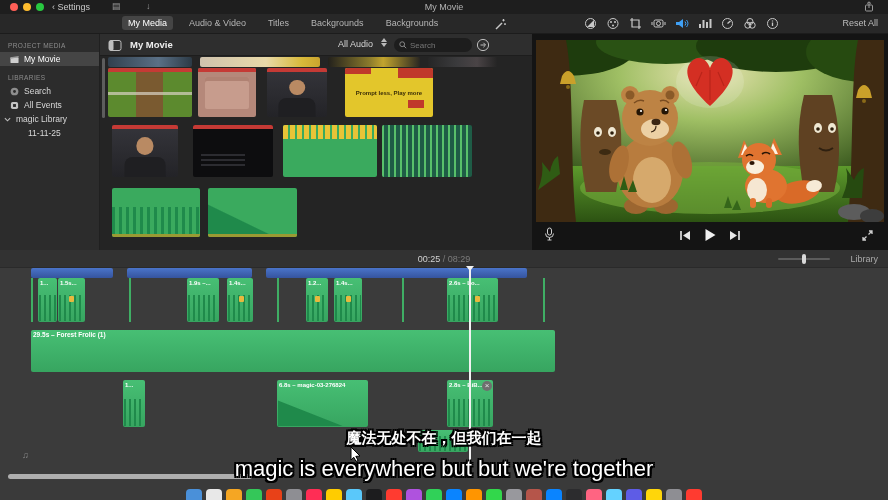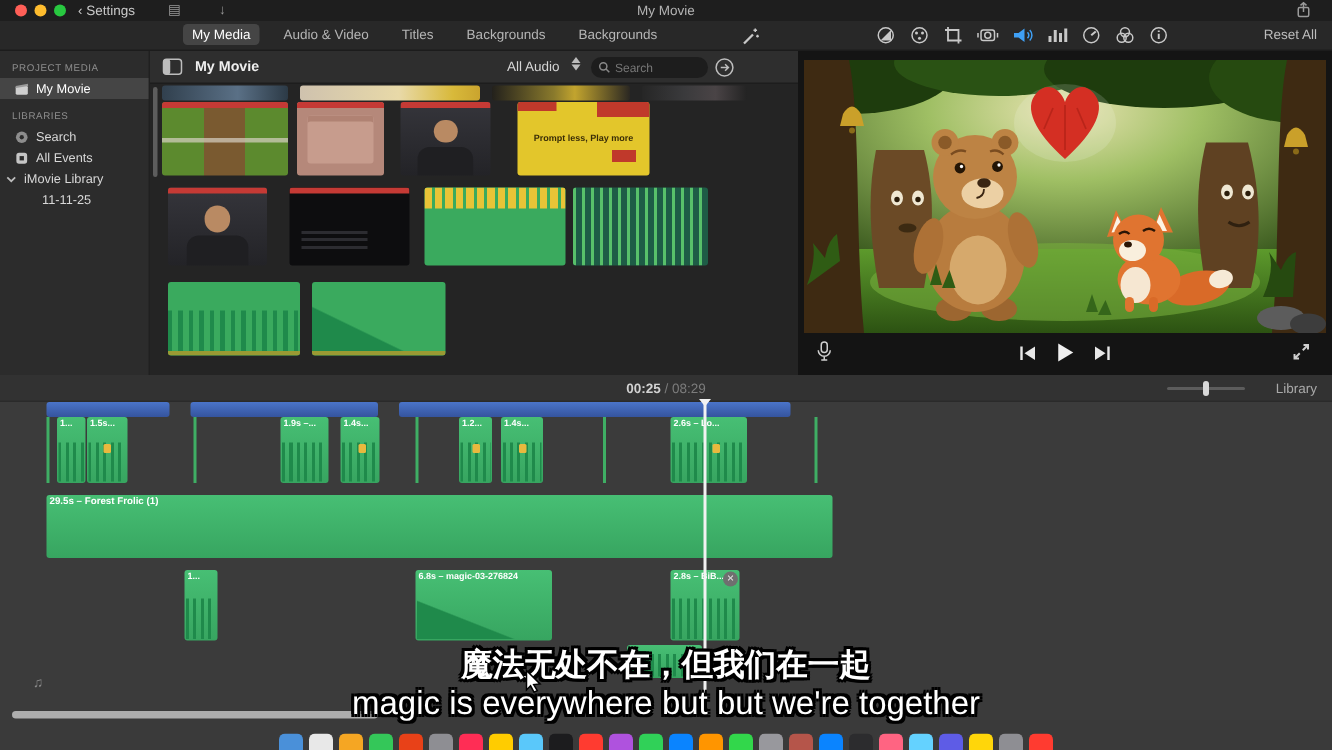--- a/index.html
+++ b/index.html
@@ -82,21 +82,21 @@
 
   
   .viewer { position:absolute; left:532px; top:34px; width:356px; height:216px; background:#141414; }
   .vimg { position:absolute; left:4px; top:6px; width:348px; height:182px; background:#0a120a; }
   .vctrl { position:absolute; left:0; top:190px; width:356px; height:26px; }
   .transport { position:absolute; left:50%; top:4px; transform:translateX(-50%); display:flex; gap:12px; align-items:center; }
 
   
   .timebar { position:absolute; left:0; top:250px; width:888px; height:18px; background:#323232; border-bottom:1px solid #2a2a2a; }
   .tc { position:absolute; left:0; width:888px; top:4px; text-align:center; font-size:9px; color:#7c7c7c; }
-  .tc b { color:#d2d2d2; font-weight:bold; }
+  .tc b { color:#d2d2d2; font-weight:normal; }
   .zoomslider { position:absolute; right:58px; top:8px; width:52px; height:2px; background:#5c5c5c; border-radius:1px; }
   .zoomknob { position:absolute; left:24px; top:-4px; width:4px; height:10px; background:#d9d9d9; border-radius:2px; }
   .settings { position:absolute; right:10px; top:4px; font-size:9px; color:#a9a9a9; }
 
   
   .timeline { position:absolute; left:0; top:268px; width:888px; height:212px; background:#3b3b3b; }
   .bluebar { position:absolute; top:0; height:10px; border-radius:2px; background:linear-gradient(#4a74c9,#35549e); }
   .clip { position:absolute; background:linear-gradient(#47bf74,#37a560); border-radius:2px; overflow:hidden; }
   .clip b { display:block; font-size:6px; line-height:8px; font-weight:bold; color:#fff; padding:1px 2px 0;
             white-space:nowrap; overflow:hidden; }
@@ -110,21 +110,21 @@
         background:#6f6f6f; color:#e8e8e8; font-size:8px; line-height:10px; text-align:center; }
   .playhead { position:absolute; width:1.5px; background:#f2f2f2; }
   .ph-tri { position:absolute; width:0; height:0; border-left:4px solid transparent; border-right:4px solid transparent; border-top:5px solid #f2f2f2; }
   .note { position:absolute; left:22px; top:182px; color:#8b8b8b; font-size:9px; }
   .hscroll { position:absolute; left:8px; top:206px; width:244px; height:5px; border-radius:3px; background:#aeaeae; }
 
   
   .subzh, .suben { position:absolute; left:0; width:888px; text-align:center; color:#fff; font-weight:bold; z-index:30;
       text-shadow:-2px -2px 0 #000, 2px -2px 0 #000, -2px 2px 0 #000, 2px 2px 0 #000,
                   0 -2px 0 #000, 0 2px 0 #000, -2px 0 0 #000, 2px 0 0 #000; }
-  .subzh { top:429px; font-size:21px; }
+  .subzh { top:429px; font-size:15px; }
   .suben { top:456px; font-size:22px; font-weight:normal; }
 
   
   .dock { position:absolute; left:50%; transform:translateX(-50%); bottom:0; height:11px; display:flex; gap:4px; overflow:hidden; z-index:40; }
   .dk { width:16px; height:16px; border-radius:4px; flex:0 0 16px; }
 
   .cursor { position:absolute; z-index:50; }
 </style>
 </head>
 <body>
@@ -225,21 +225,21 @@
       <svg class="sb-ico" viewBox="0 0 10 10">
           <rect x="1" y="1" width="8" height="8" rx="2" fill="#c5c5c5"></rect>
           <rect x="3.4" y="3.4" width="3.2" height="3.2" fill="#2c2c2c"></rect>
         </svg>
       <span>All Events</span>
     </div>
     <div class="sb-row" style="padding-left:4px">
       <svg class="sb-ico" style="flex-basis:7px;width:7px" viewBox="0 0 8 8">
           <path d="M1 2.5L4 5.5 7 2.5" fill="none" stroke="#bbb" stroke-width="1.3"></path>
         </svg>
-      <span>iMovie Library</span>
+      <span>magic Library</span>
     </div>
     <div class="sb-row sb-sub">
       <span>11-11-25</span>
     </div>
   </div>
 
   <div class="browser">
     <div class="br-head">
       <span style="position:absolute;left:8px;top:4px">
         <svg width="14" height="13" viewBox="0 0 14 13">

